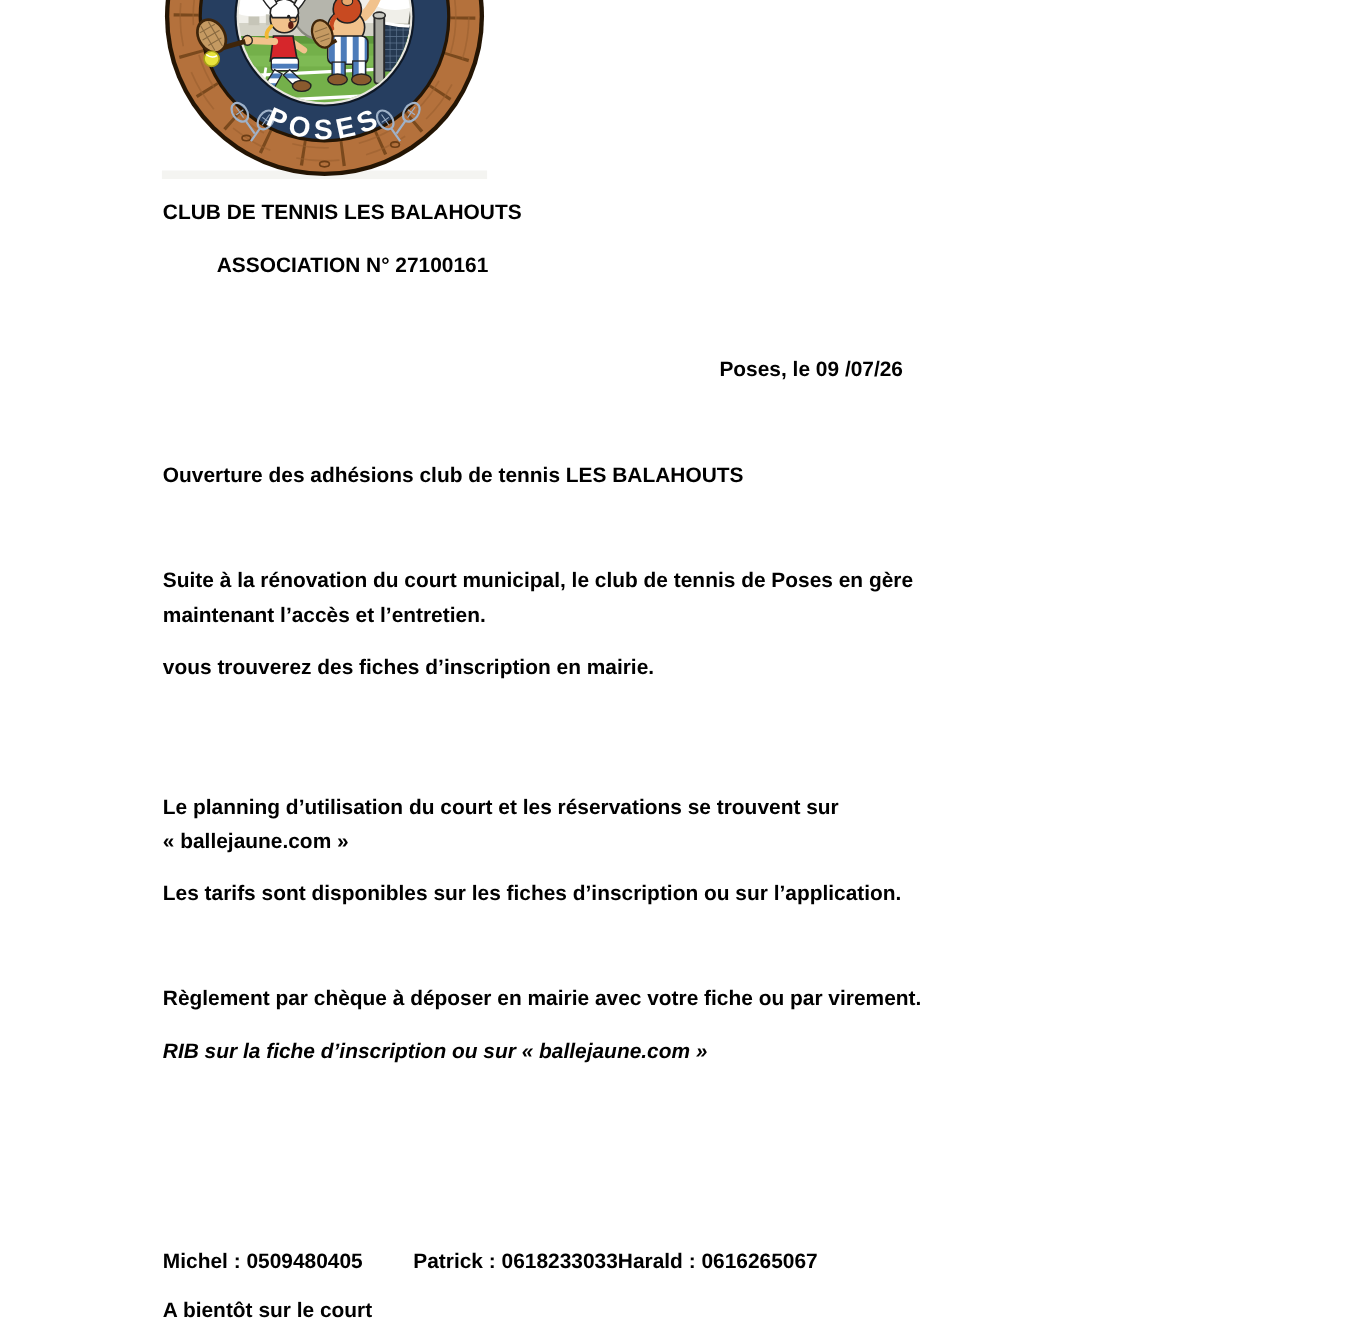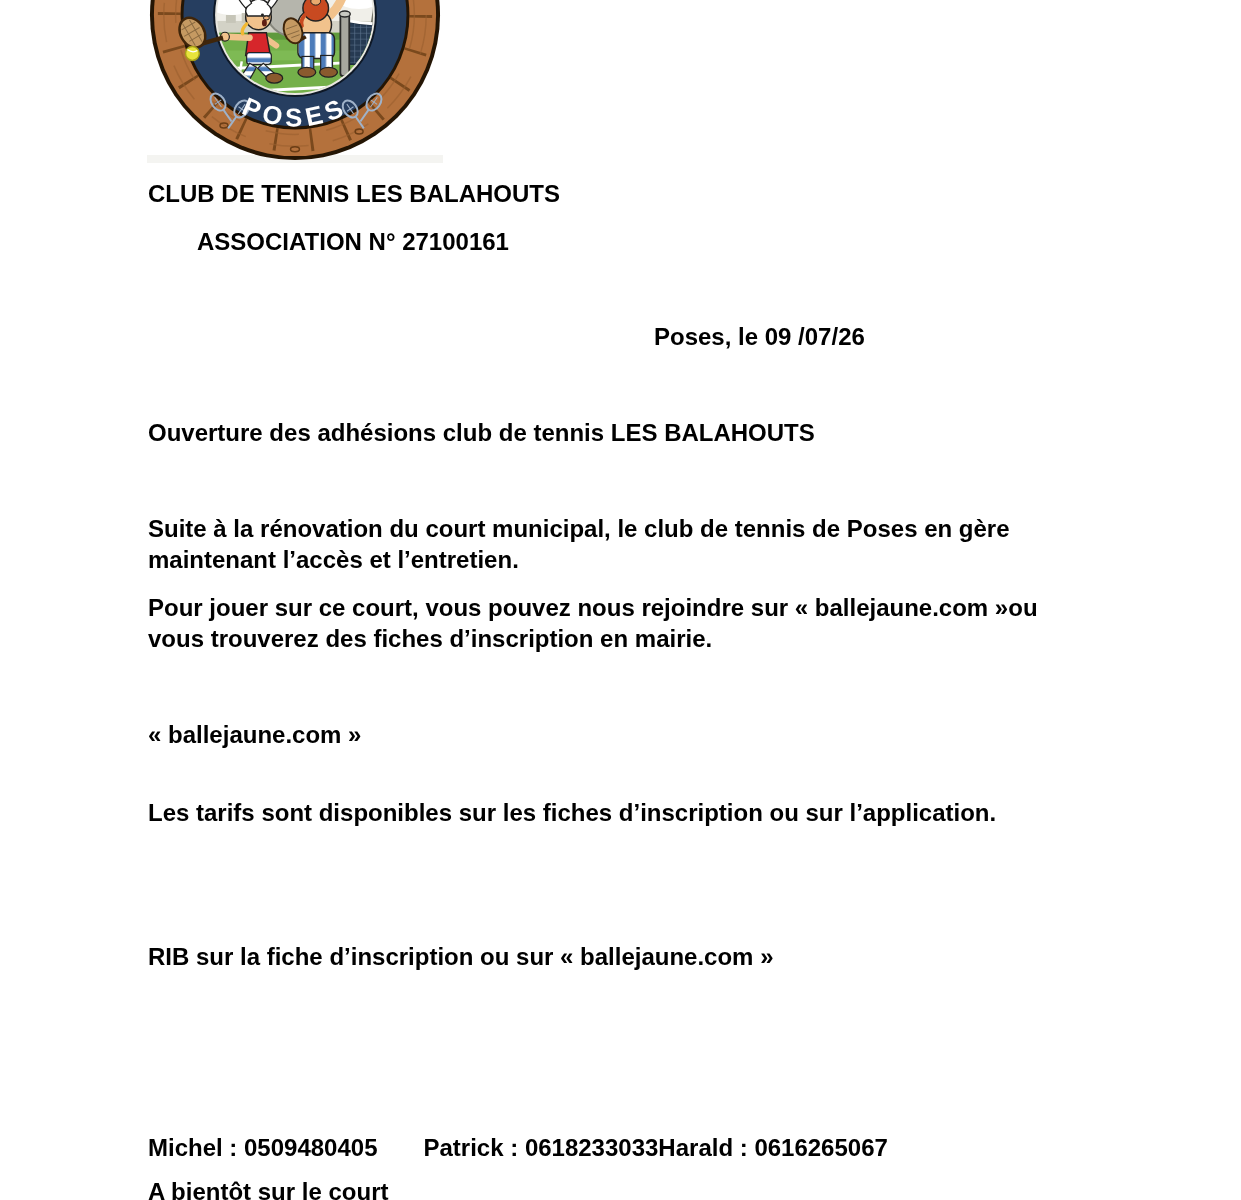--- a/index.html
+++ b/index.html
@@ -1,20 +1,20 @@
 <!DOCTYPE html>
 <html><head>
 <meta charset="utf-8">
 <style>
   html,body{margin:0;padding:0;background:#ffffff;}
   .page{
     position:relative;width:1241px;height:1200px;background:#ffffff;overflow:hidden;
     font-family:"Liberation Sans",sans-serif;font-weight:700;color:#000000;
   }
-  .t{position:absolute;font-size:24px;line-height:31px;white-space:nowrap;}
+  .t{position:absolute;font-size:19px;line-height:31px;white-space:nowrap;}
   .logo-wrap{position:absolute;left:147px;top:0;width:296px;height:163px;overflow:hidden;}
   .logo-band{position:absolute;left:0;top:155px;width:296px;height:8px;background:#f4f4f1;}
   .logo-svg{position:absolute;left:0;top:-133px;width:296px;height:296px;}
   .c1{margin-right:46px;}
   .c2{}
 </style>
 </head>
 <body>
 
 <div class="page">
@@ -170,34 +170,37 @@
   <div class="t" style="left:654px;top:321px;">Poses, le 09 /07/26</div>
 
   <div class="t" style="left:148px;top:417px;">Ouverture des adhésions club de tennis LES BALAHOUTS</div>
 
   <div class="t" style="left:148px;top:513px;">
     <div>Suite à la rénovation du court municipal, le club de tennis de Poses en gère</div>
     <div>maintenant l’accès et l’entretien.</div>
   </div>
 
   <div class="t" style="left:148px;top:592px;">
-    <div>Pour jouer sur ce court, vous pouvez nous rejoindre sur « ballejaune.com »ou</div>
     <div>vous trouverez des fiches d’inscription en mairie.</div>
   </div>
 
   <div class="t" style="left:148px;top:719px;">
+    <div>Le planning d’utilisation du court et les réservations se trouvent sur</div>
     <div>« ballejaune.com »</div>
   </div>
 
   <div class="t" style="left:148px;top:797px;">
     <div>Les tarifs sont disponibles sur les fiches d’inscription ou sur l’application.</div>
   </div>
 
-
-  <div class="t" style="left:148px;top:941px;">
+  <div class="t" style="left:148px;top:893px;">
+    <div>Règlement par chèque à déposer en mairie avec votre fiche ou par virement.</div>
+  </div>
+
+  <div class="t" style="left:148px;top:941px;font-style:italic;">
     <div>RIB sur la fiche d’inscription ou sur « ballejaune.com »</div>
   </div>
 
 
 
   <div class="t" style="left:148px;top:1132px;">
     <span class="c1">Michel : 0509480405</span><span class="c2">Patrick : 0618233033</span><span>Harald : 0616265067</span>
   </div>
 
   <div class="t" style="left:148px;top:1176px;">A bientôt sur le court</div>

